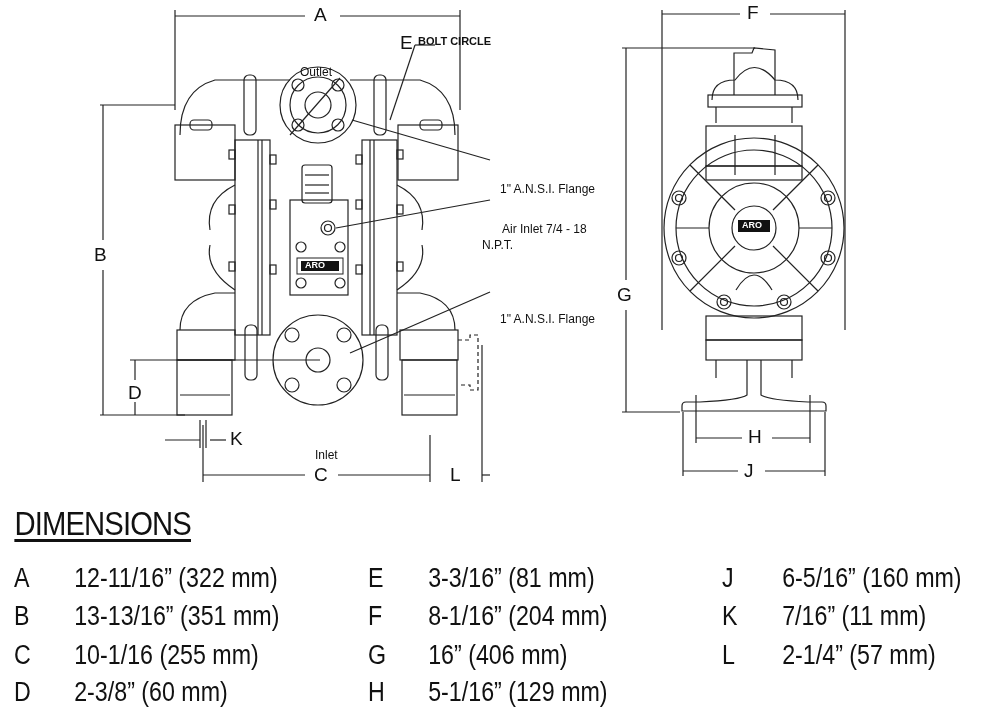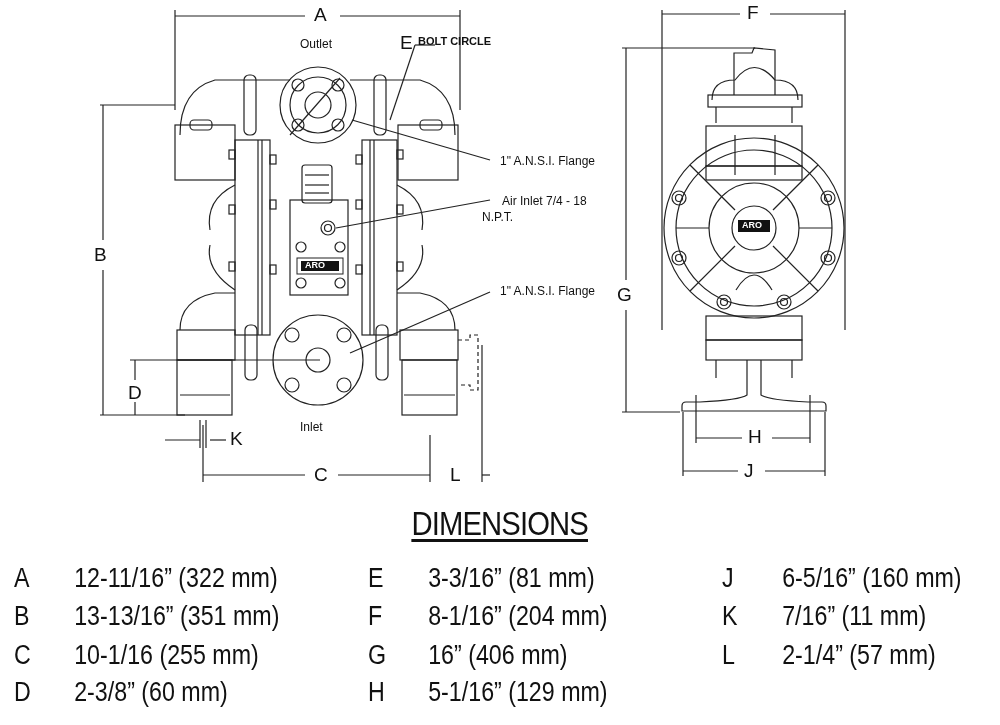--- a/index.html
+++ b/index.html
@@ -1,22 +1,22 @@
 <!DOCTYPE html>
 <html><head>
 <meta charset="utf-8">
 <style>
   html, body { margin:0; padding:0; background:#ffffff; }
   body { width:1000px; height:725px; position:relative; overflow:hidden; font-family:"Liberation Sans", sans-serif; color:#111; }
   #diagram { position:absolute; left:0; top:0; width:1000px; height:500px; }
   .lbl { position:absolute; font-family:"Liberation Sans", sans-serif; color:#111; white-space:nowrap; }
   .dim-letter { font-size:19px; }
-  .callout { font-size:12px; }
+  .callout { font-size:12px;margin-top:28px; }
   .callout-bold { font-size:11px; font-weight:bold; }
-  #dims-title { position:absolute; left:0; width:1000px; top:504px; text-align:center; }
+  #dims-title { position:absolute; left:0; width:1000px; top:504px; text-align:left; }
   #dims-title span { font-size:34px; text-decoration:underline; text-decoration-thickness:3px; text-underline-offset:4px; letter-spacing:-1px; transform:scaleX(0.86); display:inline-block; }
   .dim-row { position:absolute; font-size:27px; transform-origin:left top; transform:scaleX(0.86); white-space:nowrap; }
   .dim-row .k { display:inline-block; width:70px; }
 </style>
 </head>
 <body>
 
 <div id="diagram">
   <svg width="1000" height="500" viewBox="0 0 1000 500" style="position:absolute;left:0;top:0">
     <g fill="none" stroke="#222" stroke-width="1.2">
@@ -214,21 +214,21 @@
   <span class="lbl dim-letter" style="left:314px;top:464px">C</span>
   <span class="lbl dim-letter" style="left:128px;top:382px">D</span>
   <span class="lbl dim-letter" style="left:230px;top:428px">K</span>
   <span class="lbl dim-letter" style="left:450px;top:464px">L</span>
   <span class="lbl dim-letter" style="left:747px;top:2px">F</span>
   <span class="lbl dim-letter" style="left:617px;top:284px">G</span>
   <span class="lbl dim-letter" style="left:748px;top:426px">H</span>
   <span class="lbl dim-letter" style="left:744px;top:460px">J</span>
 
   <span class="lbl callout" style="left:300px;top:37px">Outlet</span>
-  <span class="lbl callout" style="left:300px;top:420px">Inlet</span>
+  <span class="lbl callout" style="left:315px;top:420px">Inlet</span>
   <span class="lbl" style="left:400px;top:32px;font-size:19px">E</span>
   <span class="lbl callout-bold" style="left:418px;top:35px">BOLT CIRCLE</span>
   <span class="lbl callout" style="left:500px;top:154px">1" A.N.S.I. Flange</span>
   <span class="lbl callout" style="left:502px;top:194px">Air Inlet 7/4 - 18</span>
   <span class="lbl callout" style="left:482px;top:210px">N.P.T.</span>
   <span class="lbl callout" style="left:500px;top:284px">1" A.N.S.I. Flange</span>
   <span class="lbl" style="left:305px;top:260px;font-size:9px;font-weight:bold;color:#fff">ARO</span>
   <span class="lbl" style="left:742px;top:220px;font-size:9px;font-weight:bold;color:#fff">ARO</span>
 </div>
 

